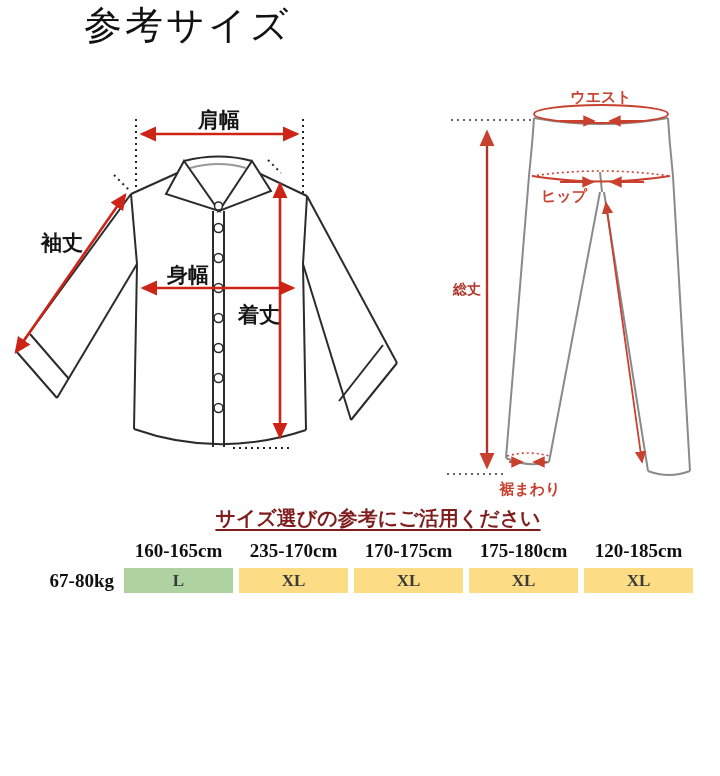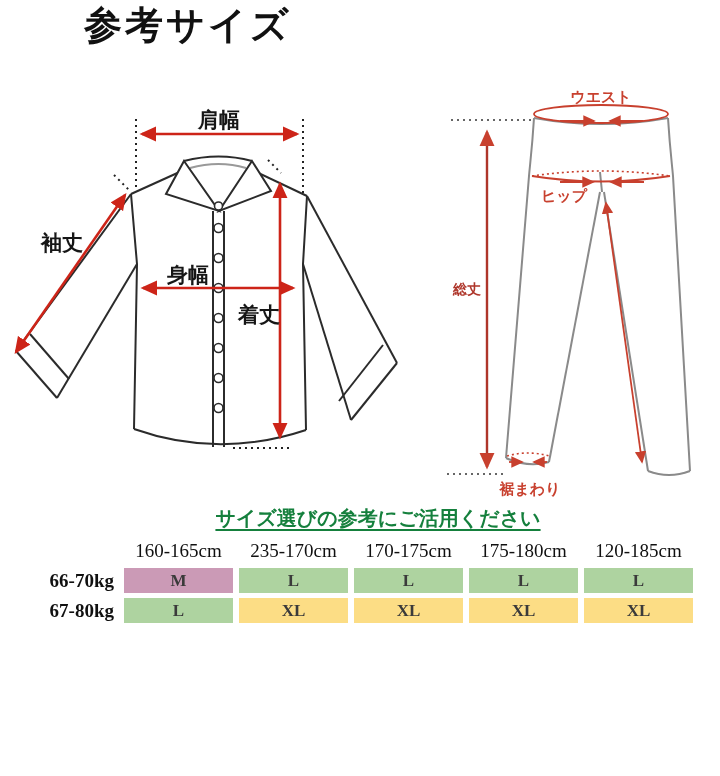--- a/index.html
+++ b/index.html
@@ -2,48 +2,48 @@
 <html><head>
 <meta charset="utf-8">
 <style>
   html,body{margin:0;padding:0;}
   body{
     width:720px;height:776px;position:relative;background:#ffffff;
     font-family:"Liberation Sans", sans-serif;overflow:hidden;
   }
   .page-title{
     position:absolute;left:84px;top:0px;
-    font-size:38px;font-weight:bold;color:#111;letter-spacing:3px;
+    font-size:38px;font-weight:normal;color:#111;letter-spacing:3px;
   }
   .diagram{position:absolute;}
   #shirt-svg{left:0;top:85px;}
   #pants-svg{left:430px;top:85px;}
   svg text.shirt-label{
     font-family:"Liberation Sans",sans-serif;font-weight:bold;
     font-size:21px;fill:#161616;
   }
   svg text.pants-label{
     font-family:"Liberation Sans",sans-serif;font-weight:bold;
     font-size:15px;fill:#c8402e;
   }
   svg text.pants-label.dark{fill:#ae352a;font-size:14px;}
   .table-caption{
     position:absolute;left:148px;top:505px;width:460px;
     text-align:center;font-family:"Liberation Sans",sans-serif;
-    font-size:20px;font-weight:bold;color:#15803d;
+    font-size:20px;font-weight:bold;color:#7f1d1d;
     text-decoration:underline;text-underline-offset:4px;
   }
   #size-table{
     position:absolute;left:16px;top:534px;
     border-collapse:separate;border-spacing:6px 5px;
     font-family:"Liberation Serif", serif;
   }
   #size-table th, #size-table td{padding:0;}
   #size-table thead th{
-    width:109px;height:24px;font-size:19px;font-weight:normal;
+    width:109px;height:24px;font-size:19px;font-weight:bold;
     color:#101010;text-align:center;background:transparent;white-space:nowrap;
   }
   #size-table thead th.corner{width:92px;}
   #size-table tbody th.wt{
     width:92px;height:25px;font-size:19px;font-weight:bold;color:#101010;
     text-align:right;padding-right:4px;background:transparent;white-space:nowrap;
   }
   #size-table tbody td{
     width:109px;height:25px;text-align:center;vertical-align:middle;
     font-size:17px;font-weight:bold;color:#3a3a3a;
@@ -177,28 +177,20 @@
       <th class="corner"></th>
     <th>160-165cm</th>
         <th>235-170cm</th>
         <th>170-175cm</th>
         <th>175-180cm</th>
         <th>120-185cm</th>
       </tr>
   </thead>
   <tbody>
       <tr>
-        <th class="wt">66-70kg</th>
-        <td style="background: rgb(203, 154, 182);">M</td>
-        <td style="background: rgb(174, 211, 160);">L</td>
-        <td style="background: rgb(174, 211, 160);">L</td>
-        <td style="background: rgb(174, 211, 160);">L</td>
-        <td style="background: rgb(174, 211, 160);">L</td>
-      </tr>
-      <tr>
         <th class="wt">67-80kg</th>
         <td style="background: rgb(174, 211, 160);">L</td>
         <td style="background: rgb(252, 221, 133);">XL</td>
         <td style="background: rgb(252, 221, 133);">XL</td>
         <td style="background: rgb(252, 221, 133);">XL</td>
         <td style="background: rgb(252, 221, 133);">XL</td>
       </tr>
     </tbody>
 </table>
 

